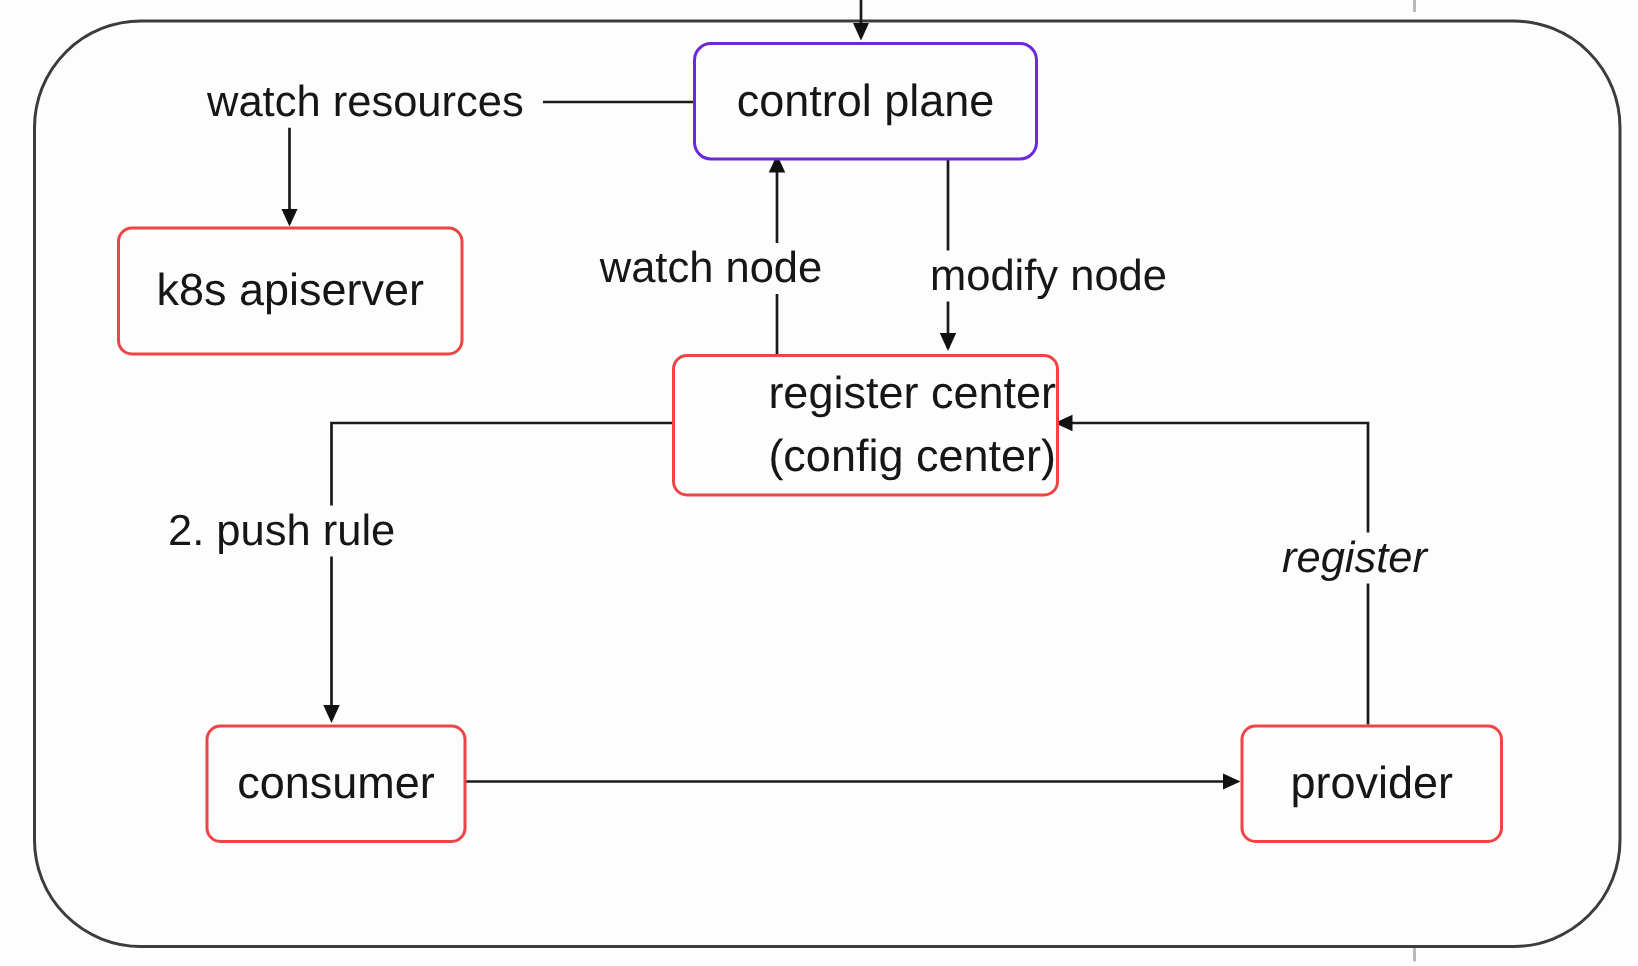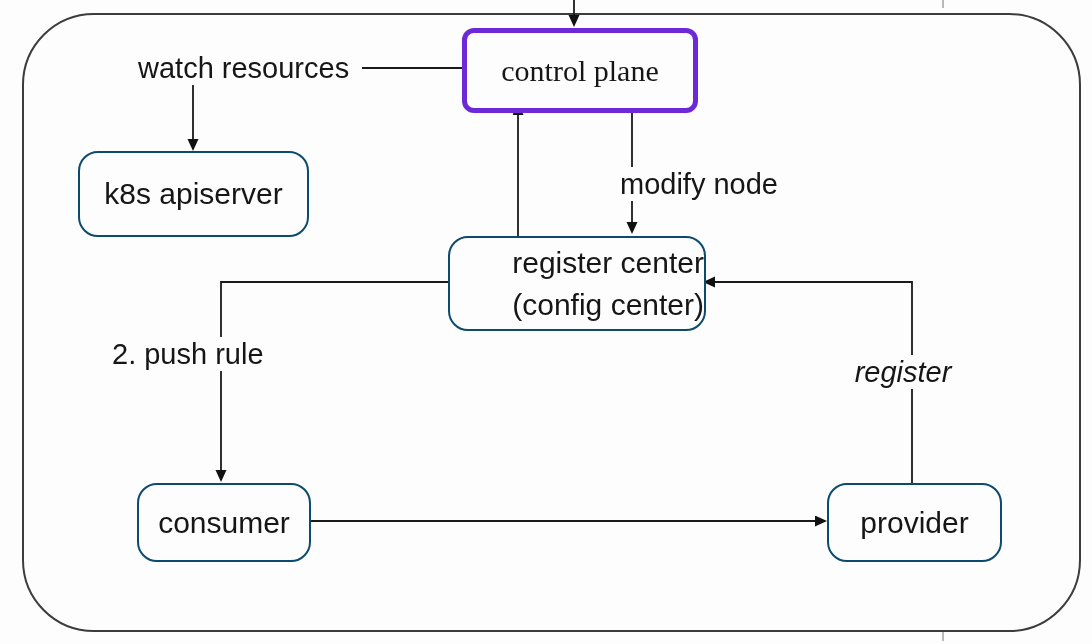--- a/index.html
+++ b/index.html
@@ -13,25 +13,25 @@
     border:2px solid #3c3c3c; border-radius:72px; background:transparent;
   }
   svg.edges { position:absolute; left:0; top:0; z-index:2; }
   .elabel {
     position:absolute; z-index:3; background:#fdfdfd;
     font-size:29px; line-height:34px; white-space:nowrap; padding:0 4px;text-align:right;
   }
   .elabel.centered { transform:translate(-50%,-50%); }
   .node {
     position:absolute; z-index:4; background:#fdfdfd;
-    border:2px solid #0c4a6e; border-radius:20px;
+    border:2px solid #ef4444; border-radius:10px;
     display:flex; flex-direction:column; align-items:center; justify-content:center;
     font-size:30px; line-height:40px; text-align:center;
   }
-  .node.accent { border:5px solid #6d28d9; border-radius:12px;font-family:Liberation Serif, serif; }
+  .node.accent { border:2px solid #6d28d9; border-radius:12px; }
   .tick {
     position:absolute; width:2px; background:#b9b9b9; z-index:1;
   }
 </style>
 </head>
 <body>
 
 <div class="canvas">
 
   <div class="frame"></div>
@@ -60,20 +60,21 @@
       <path d="M448,282 L221,282 L221,480" marker-end="url(#arw)"></path>
 
       <path d="M307,521 L825,521" marker-end="url(#arw)"></path>
 
       <path d="M912,483 L912,282 L705,282" marker-end="url(#arw)"></path>
     </g>
   </svg>
 
   <div class="elabel" style="left:134px; top:51px;">watch resources</div>
 
+  <div class="elabel centered" style="left:474px; top:179px;">watch node</div>
 
   <div class="elabel centered" style="left:651px; top:184px;margin-left:48px;">modify node</div>
 
   <div class="elabel" style="left:108px; top:337px;">
     <div>2. push rule</div>
   </div>
 
   <div class="elabel centered" style="left:903px; top:372px;font-style:italic;">register</div>
 
   <div class="node accent" style="left:462px; top:28px; width:226px; height:75px;">

